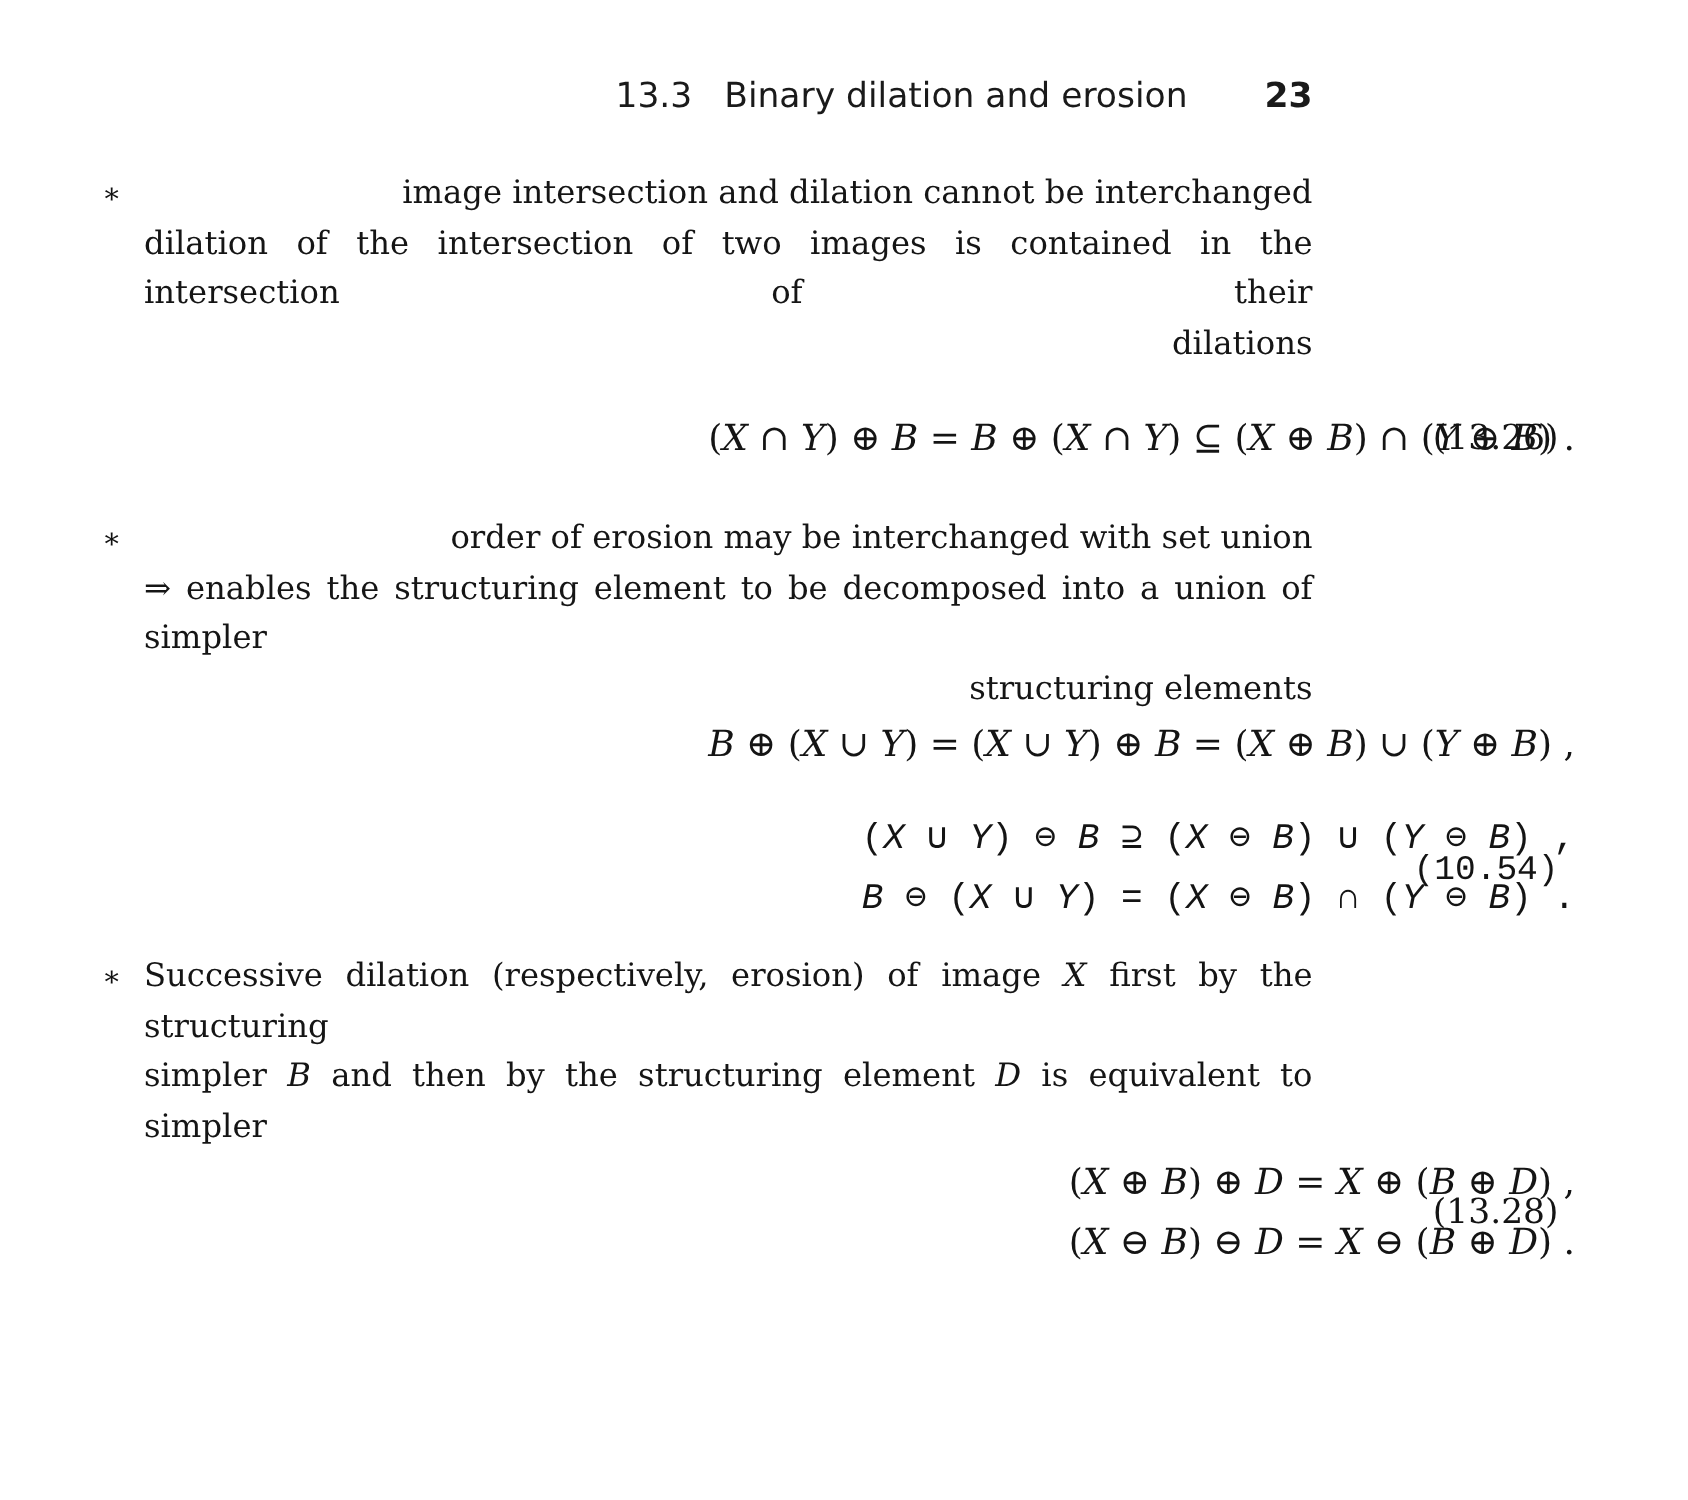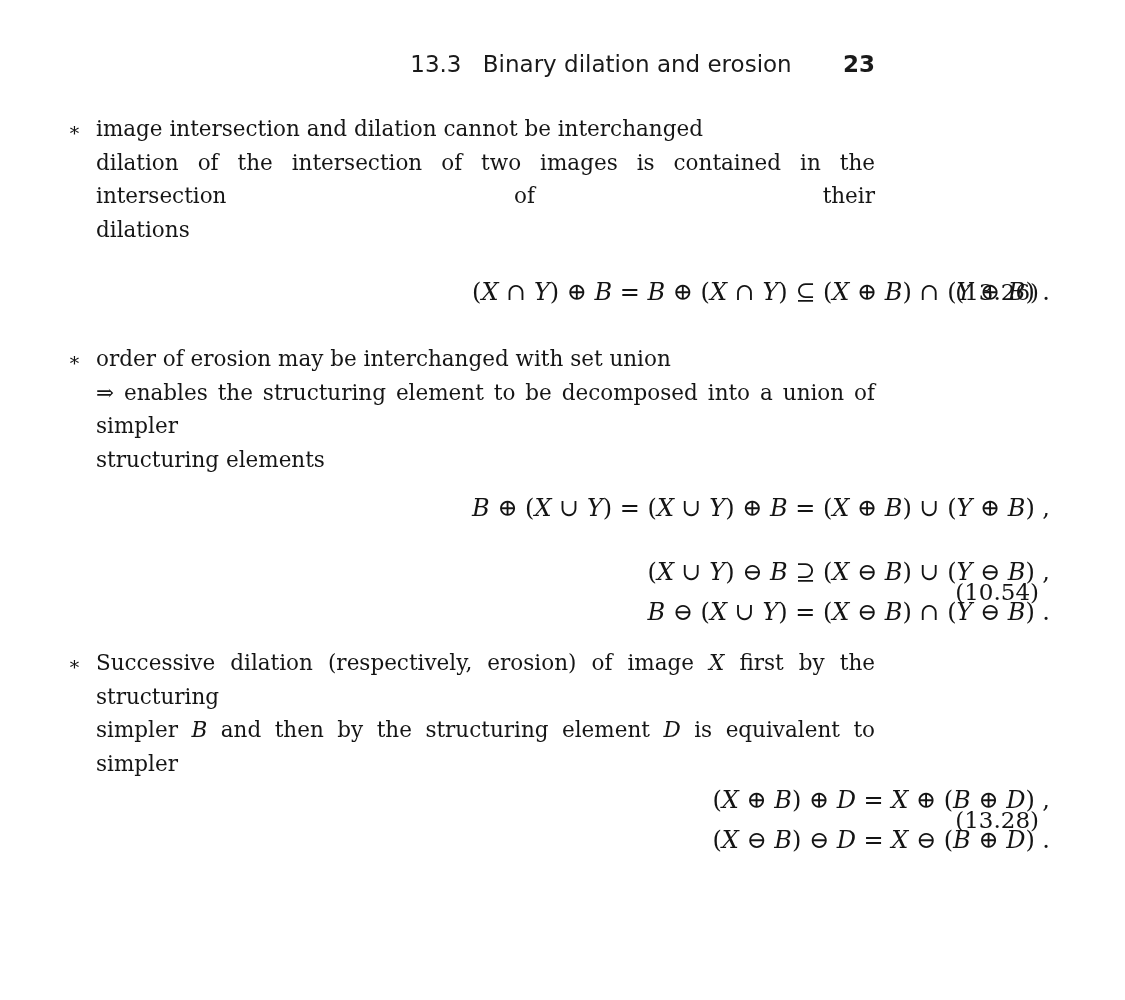--- a/index.html
+++ b/index.html
@@ -22,21 +22,21 @@
 
   
   .content { padding: 0 75px 0 68px; }
 
   .bullet-item { display: flex; align-items: flex-start; }
   .bullet-marker {
     flex: 0 0 28px; width: 28px;
     font-size: 19px; line-height: 34px; color: #111;
   }
   .bullet-text { width: 954px; font-size: 21.5px; line-height: 33.5px; }
-  .line { text-align: left; white-space: nowrap; }
+  .line { text-align: right; white-space: nowrap; }
   .line.just {
     white-space: normal;
     text-align: justify;
     text-align-last: justify;
   }
   .line i, .eq-line i { font-style: italic; }
 
   .equation-block { position: relative; margin-left: 28px; width: 954px; }
   .eq-line {
     text-align: right; font-size: 24px; line-height: 40px;
@@ -45,22 +45,22 @@
   .eq-number {
     position: absolute; right: 11px; top: 50%;
     transform: translateY(-50%);
     font-size: 23px; color: #141414;
   }
 
   
   .content > :nth-child(1) { margin-top: 34px; }
   .content > :nth-child(2) { margin-top: 26px; }
   .content > :nth-child(3) { margin-top: 30px; }
-  .content > :nth-child(4) { margin-top: 12px; }
-  .content > :nth-child(5) { margin-top: 24px; }
+  .content > :nth-child(4) { }
+  .content > :nth-child(5) { margin-top: 24px; font-family: Liberation Mono, monospace; }
   .content > :nth-child(6) { margin-top: 14px; }
   .content > :nth-child(7) { }
 </style>
 </head>
 <body>
 
 <div class="page">
   <header class="page-header">
     <span>13.3</span>
     <span style="margin-left:14px">Binary dilation and erosion</span>

